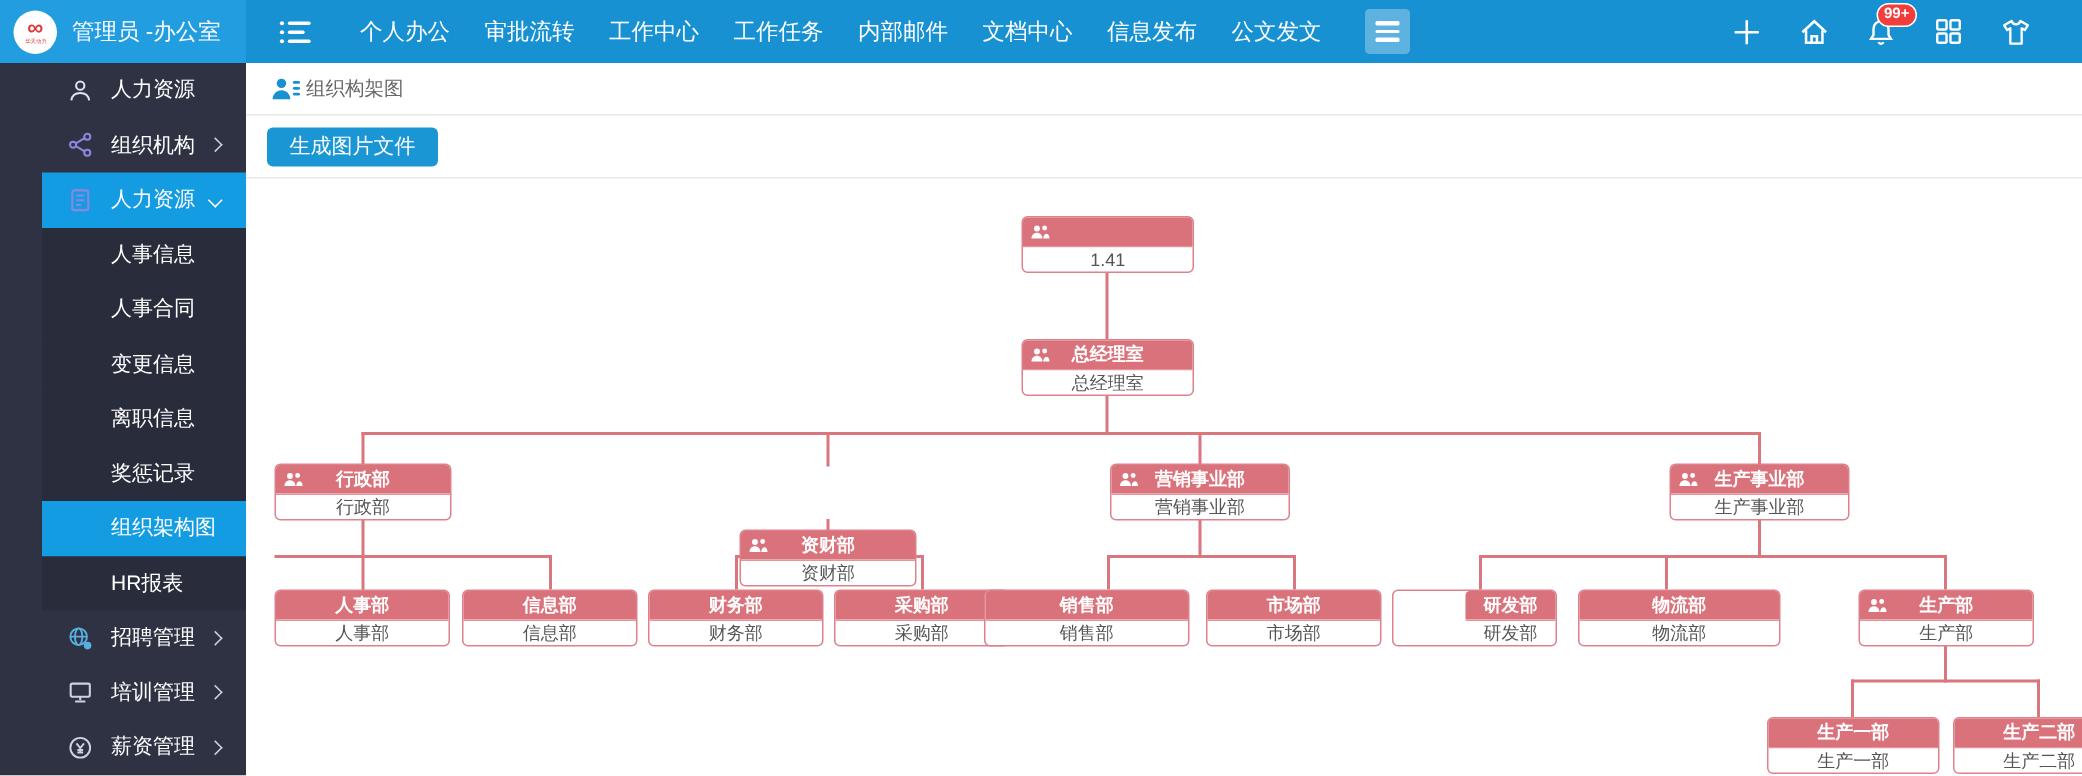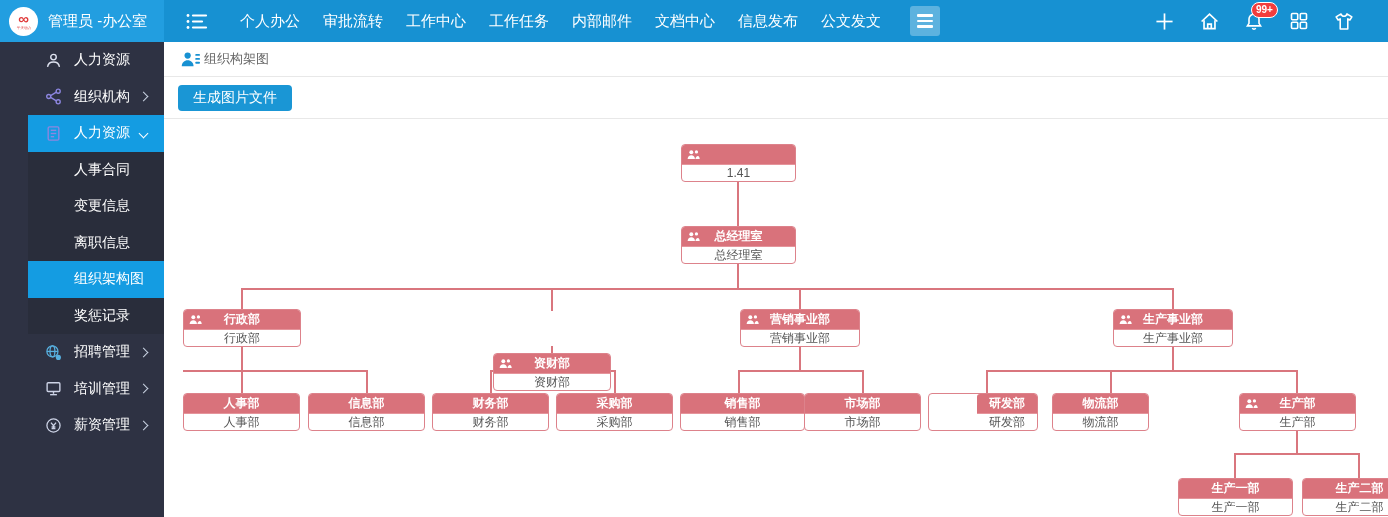--- a/index.html
+++ b/index.html
@@ -150,33 +150,39 @@
           <rect x="3" y="1.8" width="10" height="12.4" rx="1.2"></rect>
           <line x1="5.4" y1="5" x2="10.6" y2="5"></line>
           <line x1="5.4" y1="8" x2="10.6" y2="8"></line>
           <line x1="5.4" y1="11" x2="8.6" y2="11"></line>
         </svg>
       </span>
       <span class="s-label">人力资源</span>
       <span class="chev down"></span>
     </div>
     <div class="side-item sub">
+      <span class="s-label">人事信息</span>
+    </div>
+    <div class="side-item sub">
       <span class="s-label">人事合同</span>
     </div>
     <div class="side-item sub">
       <span class="s-label">变更信息</span>
     </div>
     <div class="side-item sub">
       <span class="s-label">离职信息</span>
+    </div>
+    <div class="side-item sub">
+      <span class="s-label">奖惩记录</span>
     </div>
     <div class="side-item sub active">
       <span class="s-label">组织架构图</span>
     </div>
     <div class="side-item sub">
-      <span class="s-label">奖惩记录</span>
+      <span class="s-label">HR报表</span>
     </div>
     <div class="side-item">
       <span class="s-icon">
         <svg width="17" height="17" viewBox="0 0 16 16" fill="none" stroke="#57b0e0" stroke-width="1.2">
           <circle cx="7" cy="7" r="5.2"></circle>
           <ellipse cx="7" cy="7" rx="2.3" ry="5.2"></ellipse>
           <line x1="1.8" y1="7" x2="12.2" y2="7"></line>
           <circle cx="12.6" cy="12.6" r="2.4" fill="#57b0e0" stroke="none"></circle>
         </svg>
       </span>
@@ -313,33 +319,33 @@
         <div class="org-body">信息部</div>
       </div>
       <div class="org-node" style="left: 268px; top: 273px; width: 117px;">
         <div class="org-head"><span>财务部</span></div>
         <div class="org-body">财务部</div>
       </div>
       <div class="org-node" style="left: 392px; top: 273px; width: 117px;">
         <div class="org-head"><span>采购部</span></div>
         <div class="org-body">采购部</div>
       </div>
-      <div class="org-node" style="left: 516px; top: 273px; width: 125px;">
+      <div class="org-node" style="left: 492px; top: 273px; width: 137px;">
         <div class="org-head"><span>销售部</span></div>
         <div class="org-body">销售部</div>
       </div>
       <div class="org-node" style="left: 640px; top: 273px; width: 117px;">
         <div class="org-head"><span>市场部</span></div>
         <div class="org-body">市场部</div>
       </div>
       <div class="org-node" style="left: 764px; top: 273px; width: 110px; padding-left: 48px;">
         <div class="org-head"><span>研发部</span></div>
         <div class="org-body">研发部</div>
       </div>
-      <div class="org-node" style="left: 888px; top: 273px; width: 97px;">
+      <div class="org-node" style="left: 888px; top: 273px; width: 135px;">
         <div class="org-head"><span>物流部</span></div>
         <div class="org-body">物流部</div>
       </div>
       <div class="org-node" style="left: 1075px; top: 273px; width: 117px;">
         <div class="org-head"><span class="g-icon"><svg width="13" height="11" viewBox="0 0 16 13" fill="#fff">
               <circle cx="5.3" cy="3.8" r="2.4"></circle>
               <path d="M.8 12c0-2.6 2-4.6 4.5-4.6s4.5 2 4.5 4.6z"></path>
               <circle cx="11.6" cy="3.4" r="2"></circle>
               <path d="M10.4 12c0-2.1 1.4-3.8 3-3.8 1.3.3 2.2 1.8 2.2 3.8z"></path>
             </svg></span><span>生产部</span></div>

